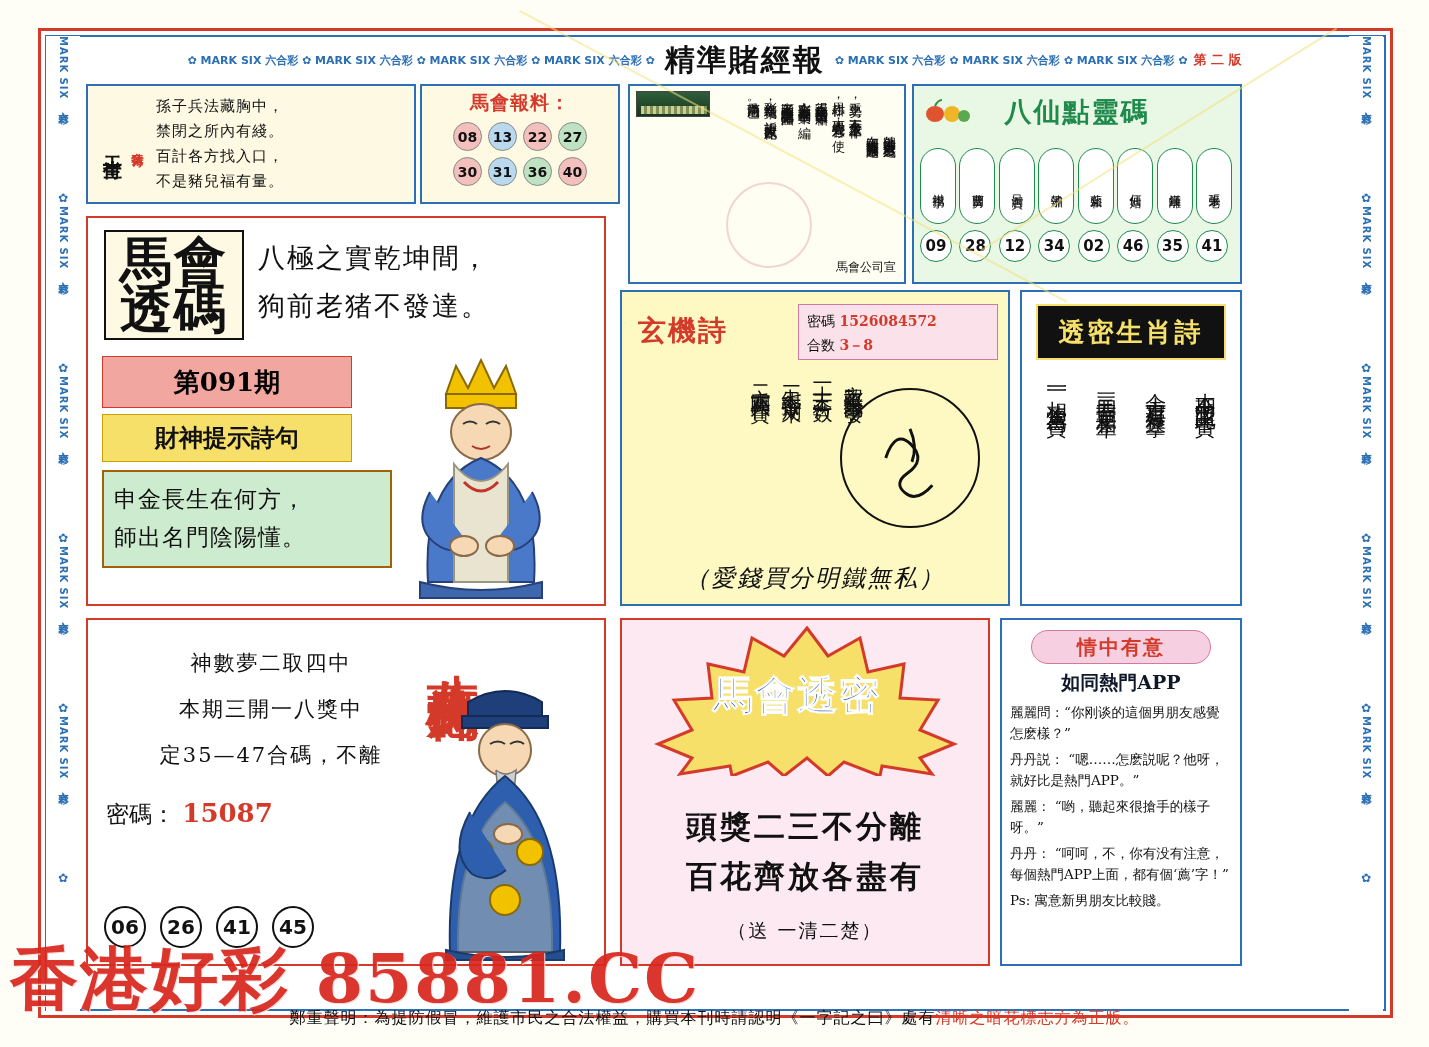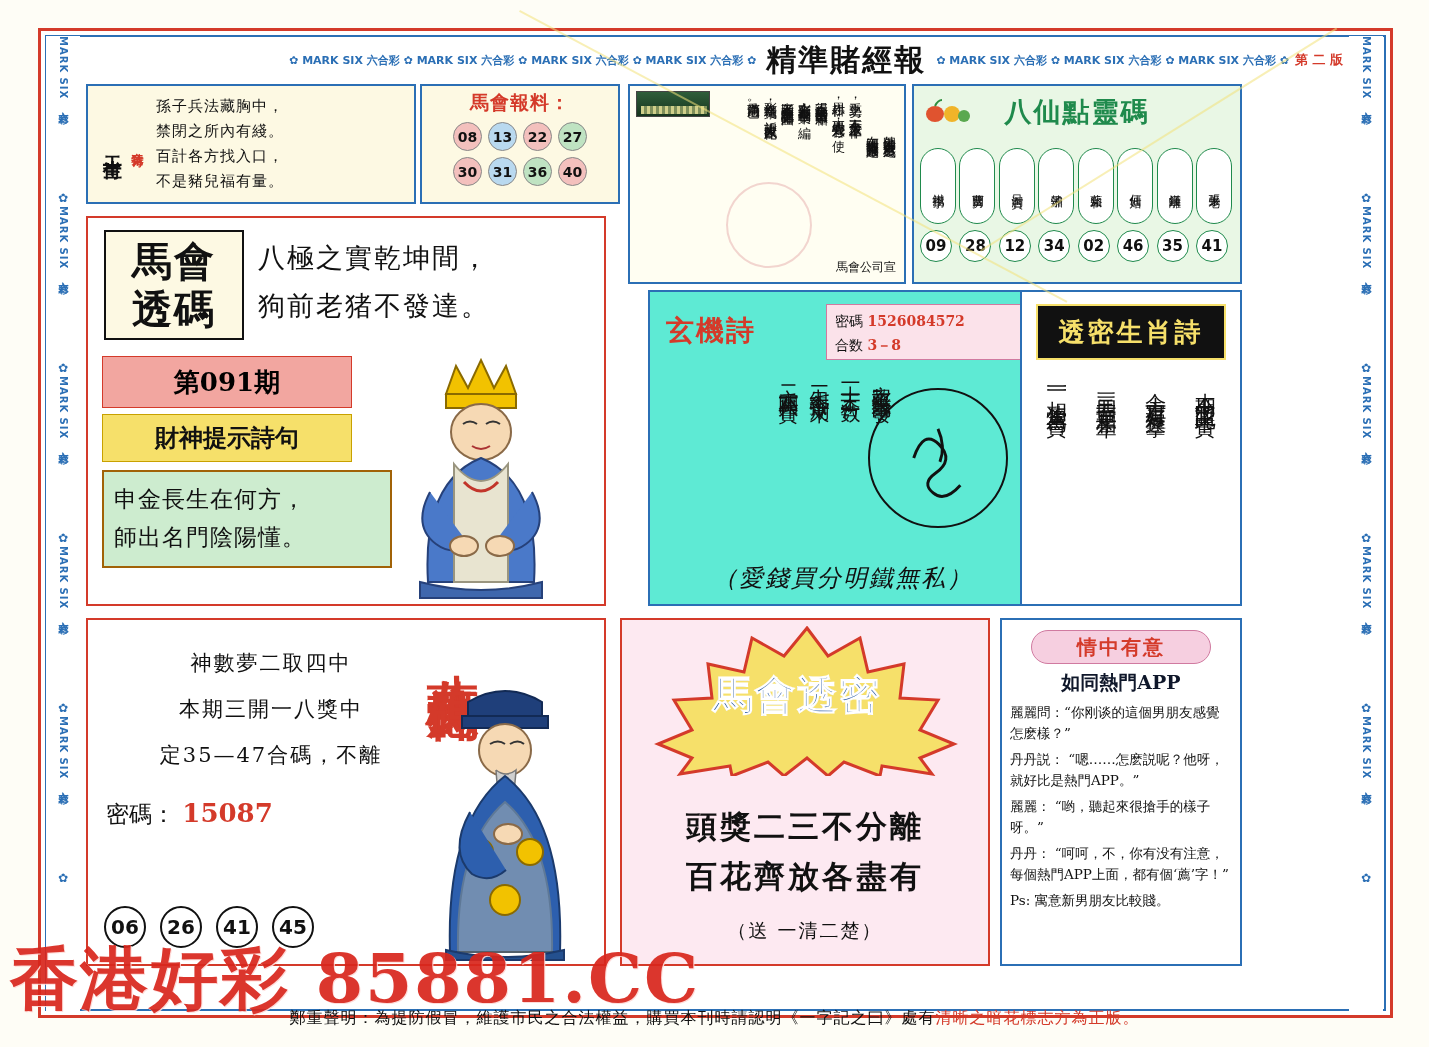--- a/index.html
+++ b/index.html
@@ -39,21 +39,21 @@
     font-size:10px; color:#2b6fb5; letter-spacing:1px;
     white-space:nowrap; font-weight:bold;
   }
   .flower {
     position:absolute; left:50%; transform:translateX(-50%);
     color:#2b6fb5; font-size:12px;
   }
   
   .topbar {
     position:absolute; left:86px; right:86px; top:40px; height:40px;
-    display:flex; align-items:center; justify-content:flex-end;
+    display:flex; align-items:center; justify-content:center;
   }
   .topbar .marks {
     font-size:11px; color:#2b6fb5; font-weight:bold; white-space:nowrap;
   }
   .masthead {
     font-family:"DejaVu Serif", serif;
     font-weight:bold; font-size:30px; color:#111;
     padding:0 10px; letter-spacing:2px;
     white-space:nowrap;
   }
@@ -169,21 +169,21 @@
     font-size:15px; font-weight:bold; color:#111;
   }
   
   #p-matou { left:86px; top:216px; width:520px; height:390px; background:#fff; border:2px solid #d43a2a; }
   #p-matou .title-box {
     position:absolute; left:16px; top:12px; width:140px; height:110px;
     border:2px solid #111; background:#fdf9e3;
     display:flex; align-items:center; justify-content:center;
   }
   #p-matou .title-box .tt {
-    font-family:"DejaVu Serif", serif; font-weight:bold; font-size:40px;
+    font-family:"DejaVu Serif", serif; font-weight:bold; font-size:52px;
     line-height:48px; color:#111; text-align:center; letter-spacing:2px;
   }
   #p-matou .couplet {
     position:absolute; left:170px; top:16px; right:10px;
     font-family:"DejaVu Serif", serif; font-size:27px; line-height:48px;
     color:#111; letter-spacing:2px;
   }
   #p-matou .issue {
     position:absolute; left:14px; top:138px; width:250px; height:52px;
     background:#f2a6a0; border:1px solid #d43a2a;
@@ -199,21 +199,21 @@
   #p-matou .greenpoem {
     position:absolute; left:14px; top:252px; width:290px; height:98px;
     background:#cdeccf; border:2px solid #a16207;
     padding:8px 10px;
     font-family:"DejaVu Serif", serif; font-size:23px; line-height:38px;
     color:#111; letter-spacing:1px;
   }
   
   #p-matou .deity { position:absolute; right:6px; bottom:2px; width:230px; height:270px; }
   
-  #p-xuanji { left:648px; top:290px; width:390px; height:316px; background:#5eead4; border:2px solid #2b6fb5;padding-left:32px; }
+  #p-xuanji { left:620px; top:290px; width:390px; height:316px; background:#fef9c3; border:2px solid #2b6fb5;padding-left:32px; }
   #p-xuanji .hd {
     position:absolute; left:16px; top:20px;
     font-family:"DejaVu Serif", serif; font-weight:bold; font-size:28px; color:#d43a2a;
     letter-spacing:2px;
   }
   #p-xuanji .codebox {
     position:absolute; right:10px; top:12px; width:200px; height:56px;
     background:#fbe2ea; border:1px solid #d07aa0;
     font-family:"DejaVu Serif", serif; font-size:14px; color:#111;
     padding:4px 8px; line-height:24px;

